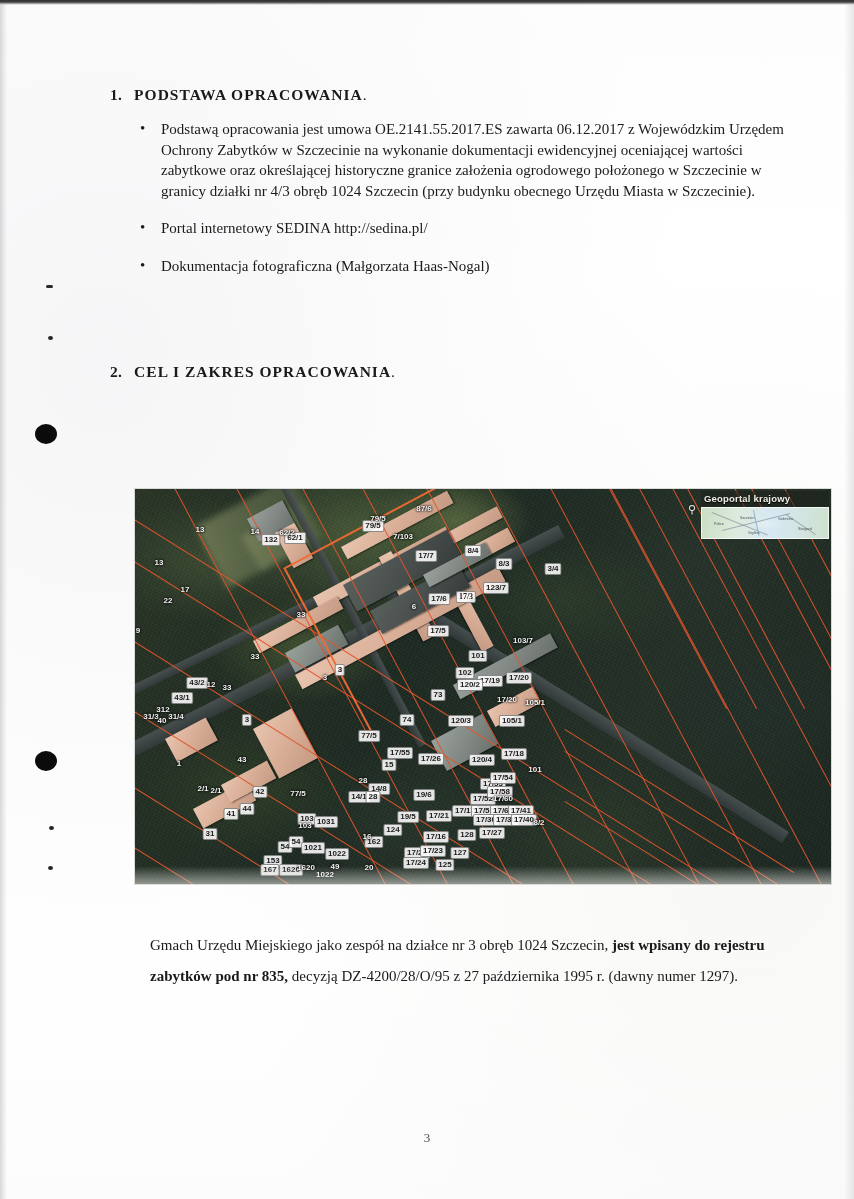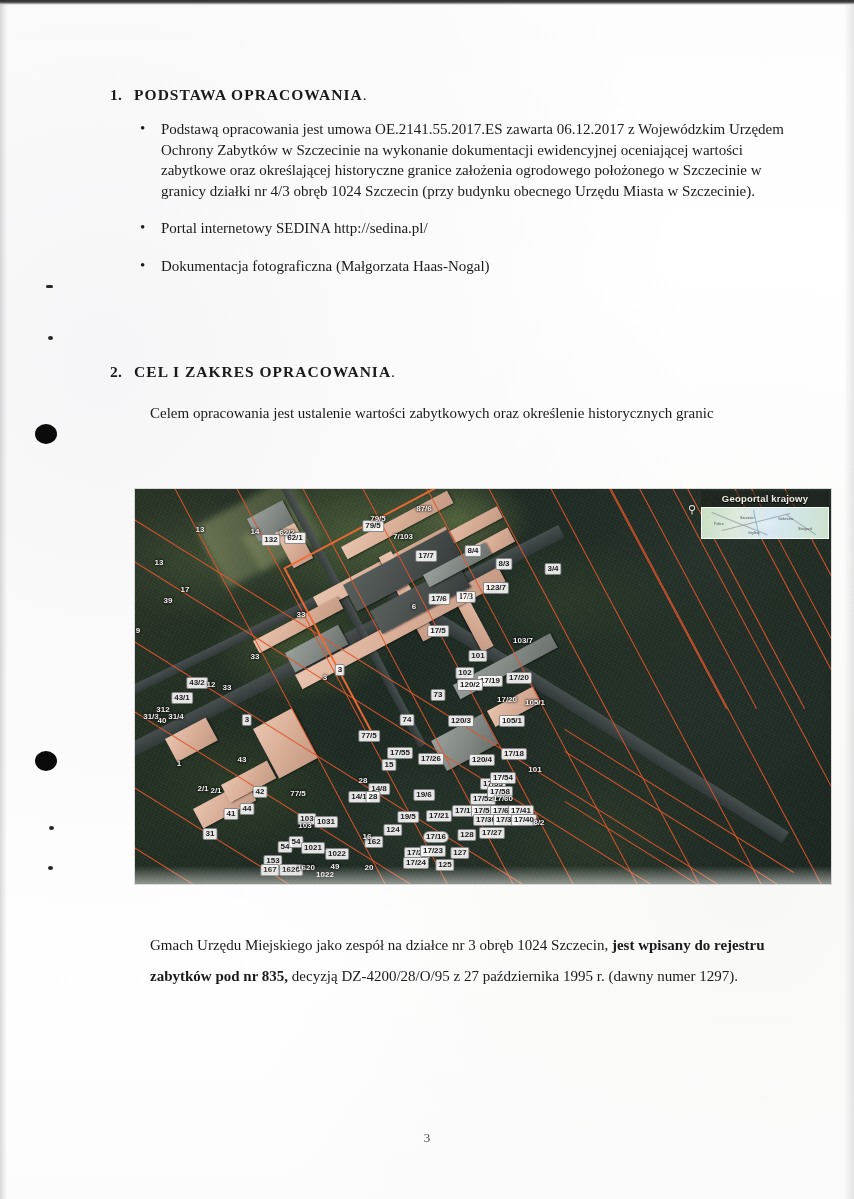--- a/index.html
+++ b/index.html
@@ -220,21 +220,20 @@
     right: 2px;
     top: 2px;
     width: 128px;
   }
   #geoportal-title {
     font-family: "Liberation Sans", sans-serif;
     font-size: 9.5px;
     font-weight: bold;
     color: #f0efe6;
     background: rgba(30,32,28,0.55);
-    text-align: center;
     padding: 2px 3px 3px 3px;
     letter-spacing: 0.2px;
     text-shadow: 0 1px 1px #000;
   }
   #geoportal-inset {
     height: 30px;
     background-color: #d9e7f2;
     background-image:
       linear-gradient(100deg, rgba(196,220,180,0.75) 0%, rgba(224,236,208,0.6) 28%, rgba(214,232,244,0.7) 55%, rgba(200,222,190,0.7) 100%),
       radial-gradient(ellipse 26px 9px at 52% 52%, rgba(255,255,255,0.9) 0%, rgba(255,255,255,0) 70%);
@@ -300,21 +299,20 @@
     <div class="bullet-item" style="margin-top:9px;">Portal internetowy SEDINA  http://sedina.pl/</div>
     <div class="bullet-item" style="margin-top:9px;">Dokumentacja fotograficzna (Małgorzata Haas-Nogal)</div>
   </div>
 
   <div class="h-num" style="left:110px; top:363px;">
     <span>2.</span>
     <span class="h-title" style="margin-left:8px;">CEL  I ZAKRES OPRACOWANIA</span><span class="h-tail">.</span>
   </div>
 
   <div class="para-block" style="top:398px;">
-    <div>Celem opracowania jest ustalenie wartości zabytkowych oraz określenie historycznych granic</div>
   </div>
 
   <div id="map-figure">
     <div id="map-base"></div>
     <div id="map-noise"></div>
 
     <div class="lawn" style="left:70px; top:8px; width:110px; height:70px; transform:rotate(-28deg);"></div>
     <div class="lawn" style="left:112px; top:28px; width:70px; height:40px; transform:rotate(-30deg); opacity:.8;"></div>
 
     <div class="road" style="left:-40px; top:272px; width:520px; height:14px; transform:rotate(-27deg);"></div>
@@ -391,21 +389,21 @@
         <div class="plabel" style="left: 369px; top: 75px;">8/3</div>
         <div class="plabel" style="left: 418px; top: 80px;">3/4</div>
         <div class="plabel" style="left: 361px; top: 99px;">123/7</div>
         <div class="plabel" style="left: 304px; top: 110px;">17/6</div>
         <div class="plabel" style="left: 331px; top: 108px; font-family: Liberation Serif, serif;">17/3</div>
         <div class="plabel plain" style="left: 279px; top: 118px;">6</div>
         <div class="plabel" style="left: 303px; top: 142px;">17/5</div>
         <div class="plabel plain" style="left: 166px; top: 126px;">33</div>
         <div class="plabel plain" style="left: 120px; top: 168px;">33</div>
         <div class="plabel plain" style="left: 92px; top: 199px;">33</div>
-        <div class="plabel plain" style="left: 33px; top: 112px;">39</div>
+        <div class="plabel plain" style="left: 33px; top: 112px;">22</div>
         <div class="plabel plain" style="left: 50px; top: 101px;">17</div>
         <div class="plabel plain" style="left: 3px; top: 142px;">9</div>
         <div class="plabel" style="left: 62px; top: 194px;">43/2</div>
         <div class="plabel plain" style="left: 76px; top: 196px;">12</div>
         <div class="plabel" style="left: 47px; top: 209px;">43/1</div>
         <div class="plabel plain" style="left: 28px; top: 221px;">312</div>
         <div class="plabel plain" style="left: 16px; top: 228px;">31/3</div>
         <div class="plabel plain" style="left: 41px; top: 228px;">31/4</div>
         <div class="plabel plain" style="left: 27px; top: 232px;">40</div>
         <div class="plabel" style="left: 205px; top: 181px;">3</div>
@@ -454,21 +452,21 @@
         <div class="plabel plain" style="left: 368px; top: 310px;">17/60</div>
         <div class="plabel" style="left: 349px; top: 322px;">17/51</div>
         <div class="plabel" style="left: 368px; top: 322px;">17/60</div>
         <div class="plabel" style="left: 386px; top: 322px;">17/41</div>
         <div class="plabel" style="left: 351px; top: 331px;">17/30</div>
         <div class="plabel" style="left: 371px; top: 331px;">17/38</div>
         <div class="plabel" style="left: 389px; top: 331px;">17/40</div>
         <div class="plabel plain" style="left: 404px; top: 334px;">8/2</div>
         <div class="plabel" style="left: 357px; top: 344px;">17/27</div>
         <div class="plabel" style="left: 332px; top: 346px;">128</div>
-        <div class="plabel" style="left: 301px; top: 348px; border-radius: 6px;">17/16</div>
+        <div class="plabel" style="left: 301px; top: 348px;">17/16</div>
         <div class="plabel" style="left: 258px; top: 341px;">124</div>
         <div class="plabel" style="left: 239px; top: 353px;">162</div>
         <div class="plabel plain" style="left: 232px; top: 348px;">16</div>
         <div class="plabel" style="left: 282px; top: 364px;">17/22</div>
         <div class="plabel" style="left: 298px; top: 362px;">17/23</div>
         <div class="plabel" style="left: 281px; top: 374px;">17/24</div>
         <div class="plabel" style="left: 325px; top: 364px;">127</div>
         <div class="plabel" style="left: 310px; top: 376px;">125</div>
         <div class="plabel" style="left: 172px; top: 330px;">103</div>
         <div class="plabel plain" style="left: 170px; top: 337px;">103</div>

